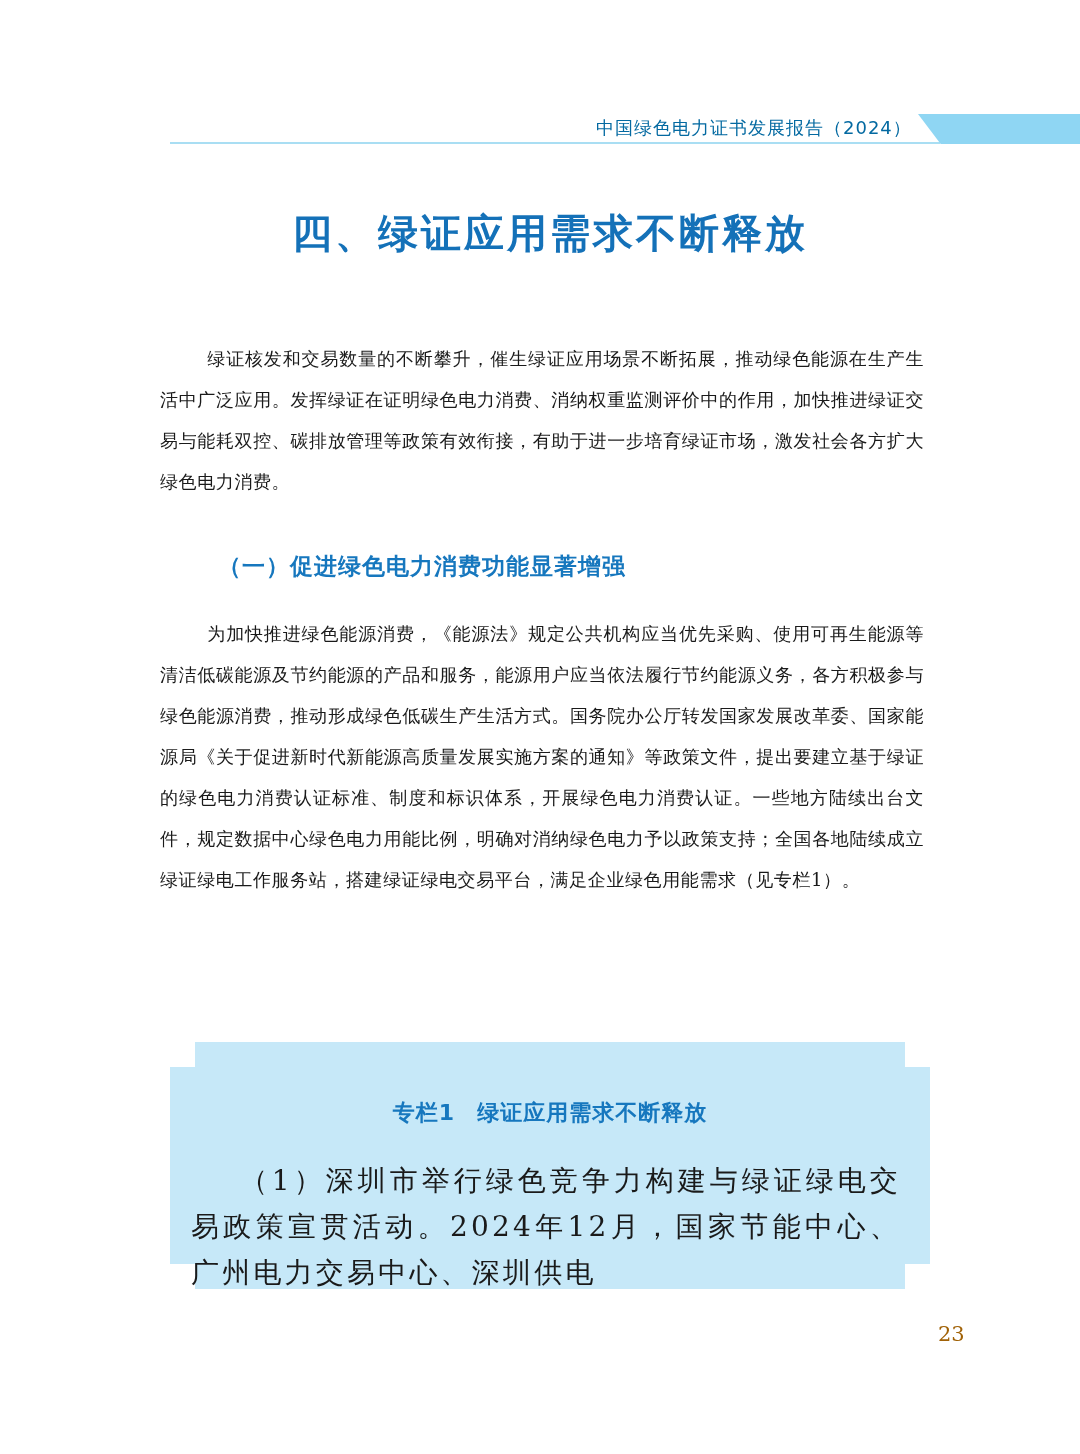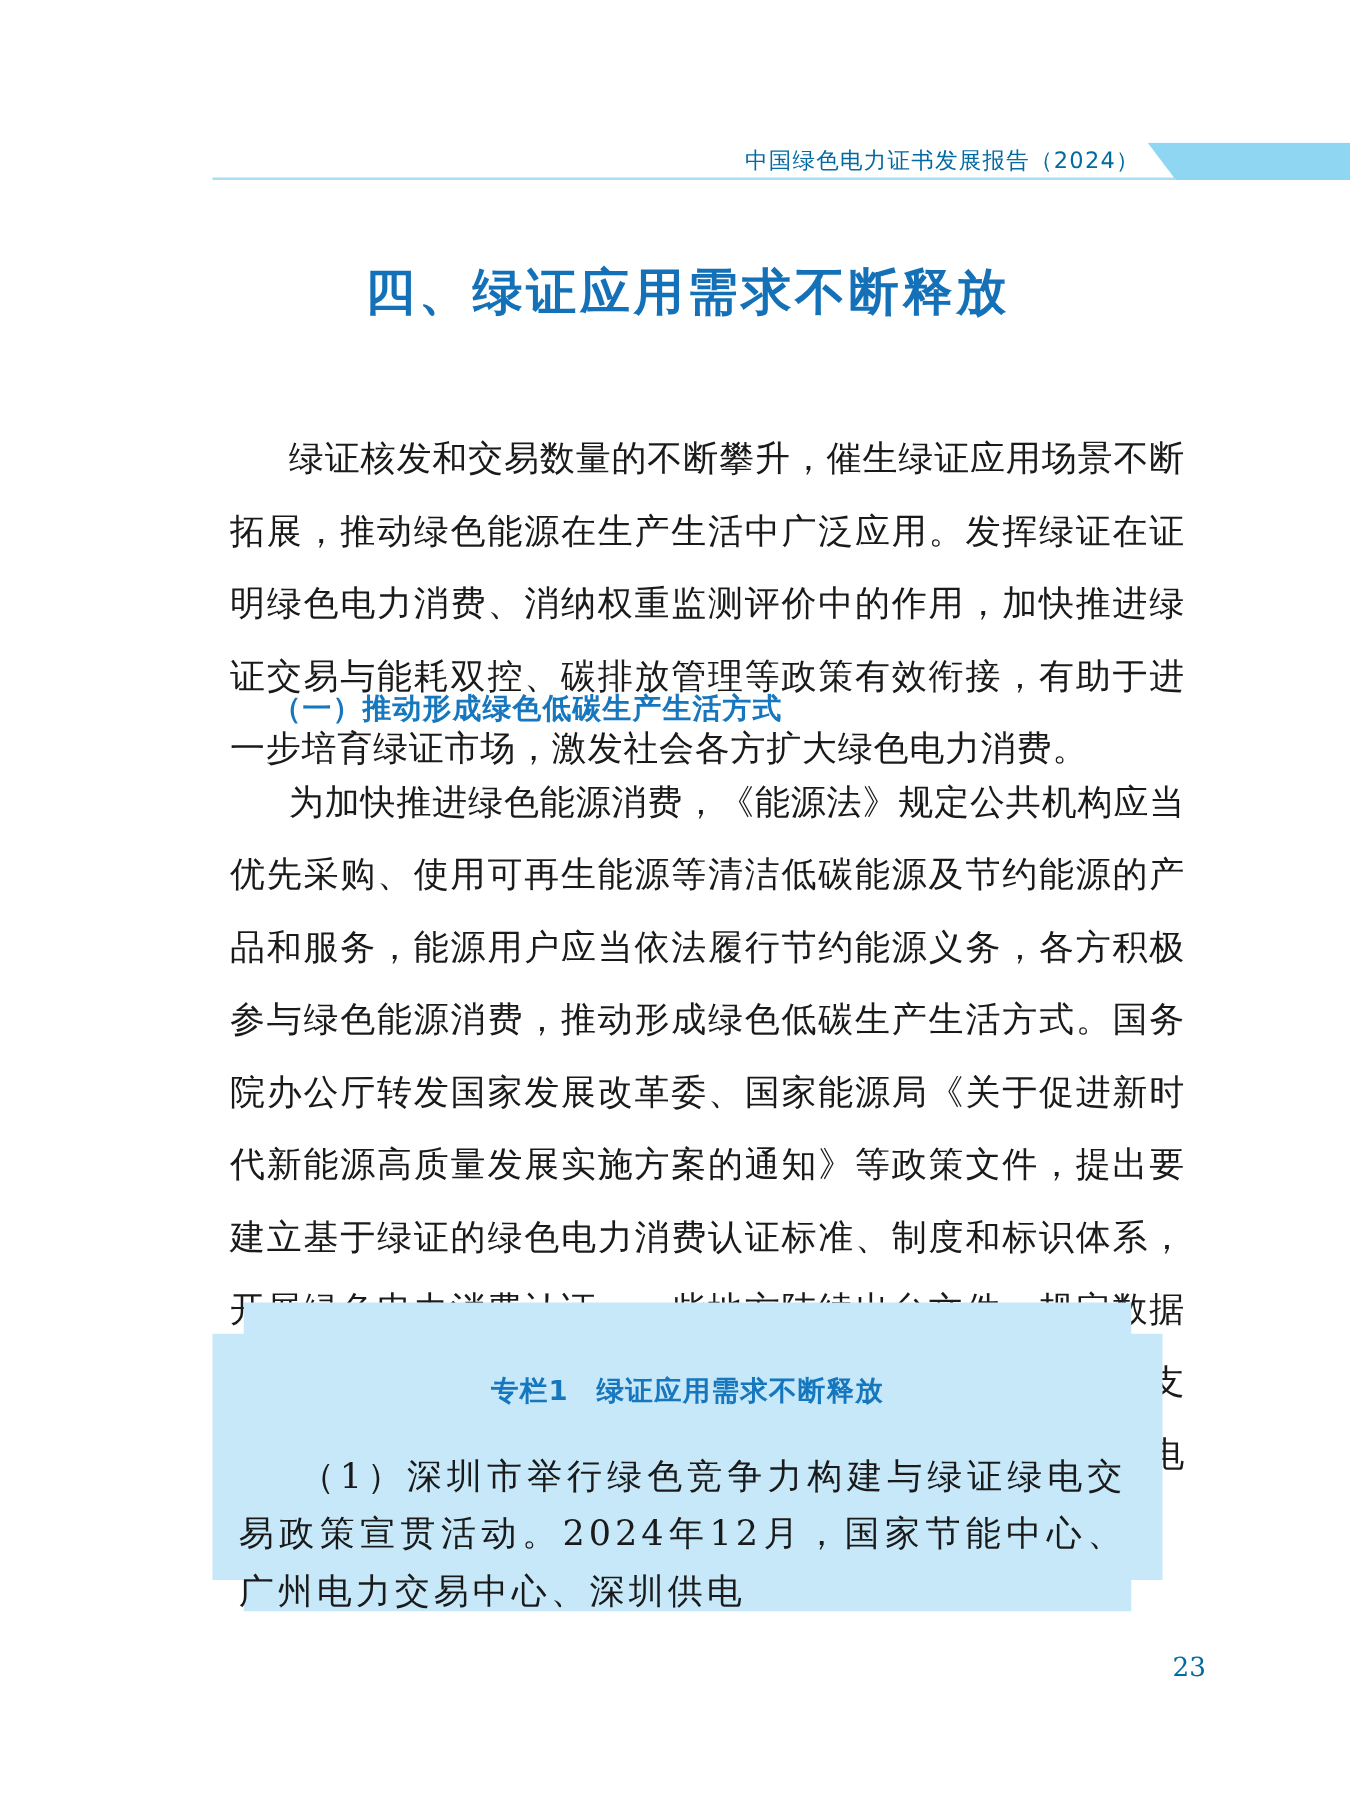--- a/index.html
+++ b/index.html
@@ -22,22 +22,22 @@
       position: absolute; left: 596px; top: 116px;
       font-family: "DejaVu Sans", "Liberation Sans", sans-serif;
       font-size: 18px; color: #0369a1; letter-spacing: 1px; white-space: nowrap;
     }
     .chapter-title {
       position: absolute; left: 0; top: 206px; width: 1100px; text-align: center;
       font-family: "DejaVu Sans", "Liberation Sans", sans-serif;
       font-weight: bold; font-size: 40px; color: #1471b8; letter-spacing: 3px;
     }
     .para {
-      position: absolute; left: 184px; width: 764px;
-      font-size: 28px; line-height: 58px; text-align: justify;
+      position: absolute; left: 160px; width: 764px;
+      font-size: 18px; line-height: 41px; text-align: justify;
       letter-spacing: 0.6px;
     }
     .para .indent { display: inline-block; width: 47px; }
     .p1 { top: 338px; }
     .section-heading {
       position: absolute; left: 218px; top: 551px;
       font-family: "DejaVu Sans", "Liberation Sans", sans-serif;
       font-weight: bold; font-size: 23px; color: #1677be; letter-spacing: 1px;
       white-space: nowrap;
     }
@@ -60,35 +60,35 @@
     .box-text {
       position: absolute; left: 191px; top: 1158px; width: 710px;
       font-family: "DejaVu Serif", "Liberation Serif", serif;
       font-size: 28px; line-height: 46px; letter-spacing: 3.2px;
       text-align: justify;
     }
     .box-text .indent { display: inline-block; width: 48px; }
     .page-number {
       position: absolute; left: 938px; top: 1322px;
       font-family: "DejaVu Serif", "Liberation Serif", serif;
-      font-size: 21px; color: #0369a1;
+      font-size: 21px; color: #a16207;
     }
   </style>
 </head>
 <body>
 
 <div class="header-line"></div>
 <div class="header-ribbon"></div>
 <div class="header-title">中国绿色电力证书发展报告（2024）</div>
 
 <h1 class="chapter-title" style="margin:0;">四、绿证应用需求不断释放</h1>
 
 <div class="para p1"><span class="indent"></span><span>绿证核发和交易数量的不断攀升，催生绿证应用场景不断拓展，推动绿色能源在生产生活中广泛应用。发挥绿证在证明绿色电力消费、消纳权重监测评价中的作用，加快推进绿证交易与能耗双控、碳排放管理等政策有效衔接，有助于进一步培育绿证市场，激发社会各方扩大绿色电力消费。</span></div>
 
-<h2 class="section-heading" style="margin:0;">（一）推动形成绿色低碳生产生活方式</h2>
+<h2 class="section-heading" style="margin:0;">（一）促进绿色电力消费功能显著增强</h2>
 
 <div class="para p2"><span class="indent"></span><span>为加快推进绿色能源消费，《能源法》规定公共机构应当优先采购、使用可再生能源等清洁低碳能源及节约能源的产品和服务，能源用户应当依法履行节约能源义务，各方积极参与绿色能源消费，推动形成绿色低碳生产生活方式。国务院办公厅转发国家发展改革委、国家能源局《关于促进新时代新能源高质量发展实施方案的通知》等政策文件，提出要建立基于绿证的绿色电力消费认证标准、制度和标识体系，开展绿色电力消费认证。一些地方陆续出台文件，规定数据中心绿色电力用能比例，明确对消纳绿色电力予以政策支持；全国各地陆续成立绿证绿电工作服务站，搭建绿证绿电交易平台，满足企业绿色用能需求（见专栏1）。</span></div>
 
 <div class="box-outer"></div>
 <div class="box-inner"></div>
 <div class="box-title"><span>专栏1</span><span class="gap"></span><span>绿证应用需求不断释放</span></div>
 <div class="box-text"><span class="indent"></span><span>（1）深圳市举行绿色竞争力构建与绿证绿电交易政策宣贯活动。2024年12月，国家节能中心、广州电力交易中心、深圳供电</span></div>
 
 <div class="page-number">23</div>
 

